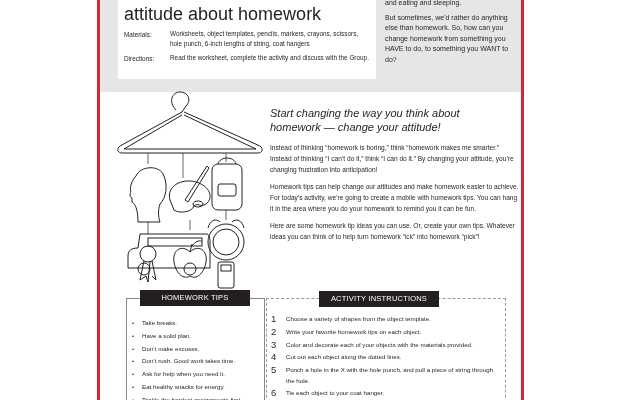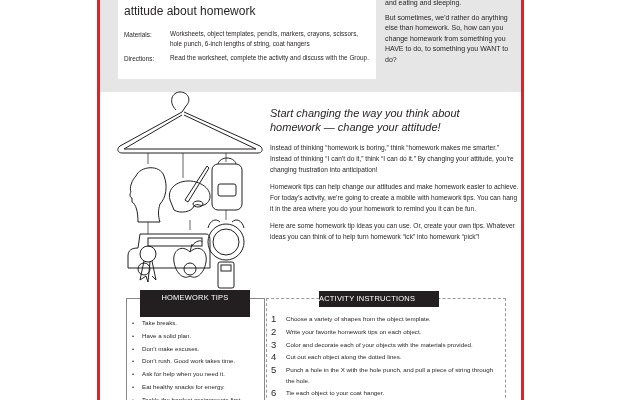--- a/index.html
+++ b/index.html
@@ -4,42 +4,42 @@
 <style>
   * { margin: 0; padding: 0; box-sizing: border-box; }
   html, body { width: 622px; height: 400px; overflow: hidden; background: #ffffff; }
   body { font-family: "Liberation Sans", sans-serif; color: #231f20; position: relative; }
 
   .page-border-left { position: absolute; left: 97px; top: 0; width: 3px; height: 400px; background: #d6252c; }
   .page-border-right { position: absolute; left: 521px; top: 0; width: 3px; height: 400px; background: #d6252c; }
 
   .header-band { position: absolute; left: 100px; top: 0; width: 421px; height: 92px; background: #e6e6e6; }
   .header-card { position: absolute; left: 118px; top: 0; width: 258px; height: 79px; background: #ffffff; }
-  .title-line { position: absolute; left: 124px; top: 4px; font-size: 12px; color: #231f20; white-space: nowrap; }
+  .title-line { position: absolute; left: 124px; top: 4px; font-size: 18px; color: #231f20; white-space: nowrap; }
 
   .meta-label { position: absolute; left: 124px; font-size: 6.4px; color: #231f20; }
   .meta-value { position: absolute; left: 170px; width: 200px; font-size: 6.4px; line-height: 9.5px; color: #231f20; }
 
   .intro { position: absolute; left: 385px; top: -2px; width: 130px; font-size: 7px; line-height: 10.5px; color: #231f20; }
   .intro p { margin-bottom: 4px; }
 
   .hanger-art { position: absolute; left: 110px; top: 80px; width: 160px; height: 210px; }
 
   .headline { position: absolute; left: 270px; top: 106px; width: 240px; font-size: 11px; line-height: 14px; color: #231f20; font-style: italic; }
   .body-text { position: absolute; left: 270px; top: 142px; width: 250px; font-size: 6.6px; line-height: 11px; color: #231f20; }
   .body-text p { margin-bottom: 6px; }
 
   .tips-box { position: absolute; left: 126px; top: 298px; width: 139px; height: 110px; border: 1.5px solid #888; border-bottom: none; }
-  .tips-title { position: absolute; left: 140px; top: 290px; width: 110px; height: 27px; background: #231f20; color: #fff; font-size: 7.5px; text-align: center; line-height: 16px; letter-spacing: 0.2px; }
+  .tips-title { position: absolute; left: 140px; top: 290px; width: 110px; height: 16px; background: #231f20; color: #fff; font-size: 7.5px; text-align: center; line-height: 16px; letter-spacing: 0.2px; }
   .tips-list { position: absolute; left: 130px; top: 318px; width: 135px; list-style: none; font-size: 6.2px; color: #231f20; }
   .tips-list li { height: 12.8px; line-height: 10px; padding-left: 12px; position: relative; }
   .tips-list li::before { content: "•"; position: absolute; left: 2px; top: 0; font-size: 6px; }
 
   .instr-box { position: absolute; left: 266px; top: 298px; width: 240px; height: 110px; border: 1.5px dashed #999; border-bottom: none; }
-  .instr-title { position: absolute; left: 319px; top: 291px; width: 120px; height: 16px; background: #231f20; color: #fff; font-size: 7.5px; line-height: 16px; letter-spacing: 0.2px; }
+  .instr-title { position: absolute; left: 319px; top: 291px; width: 120px; height: 16px; background: #231f20; color: #fff; font-size: 7.5px; text-align: center; line-height: 16px; letter-spacing: 0.2px; }
   .instr-list { position: absolute; left: 270px; top: 314px; width: 230px; list-style: none; color: #231f20; }
   .instr-list li { position: relative; padding-left: 16px; font-size: 6.2px; line-height: 10.5px; margin-bottom: 2.3px; }
   .instr-list .num { position: absolute; left: 1px; top: -1px; font-size: 9.5px; line-height: 12px; }
 </style>
 </head>
 <body>
 
 <div class="page-border-left"></div>
 <div class="page-border-right"></div>
 

